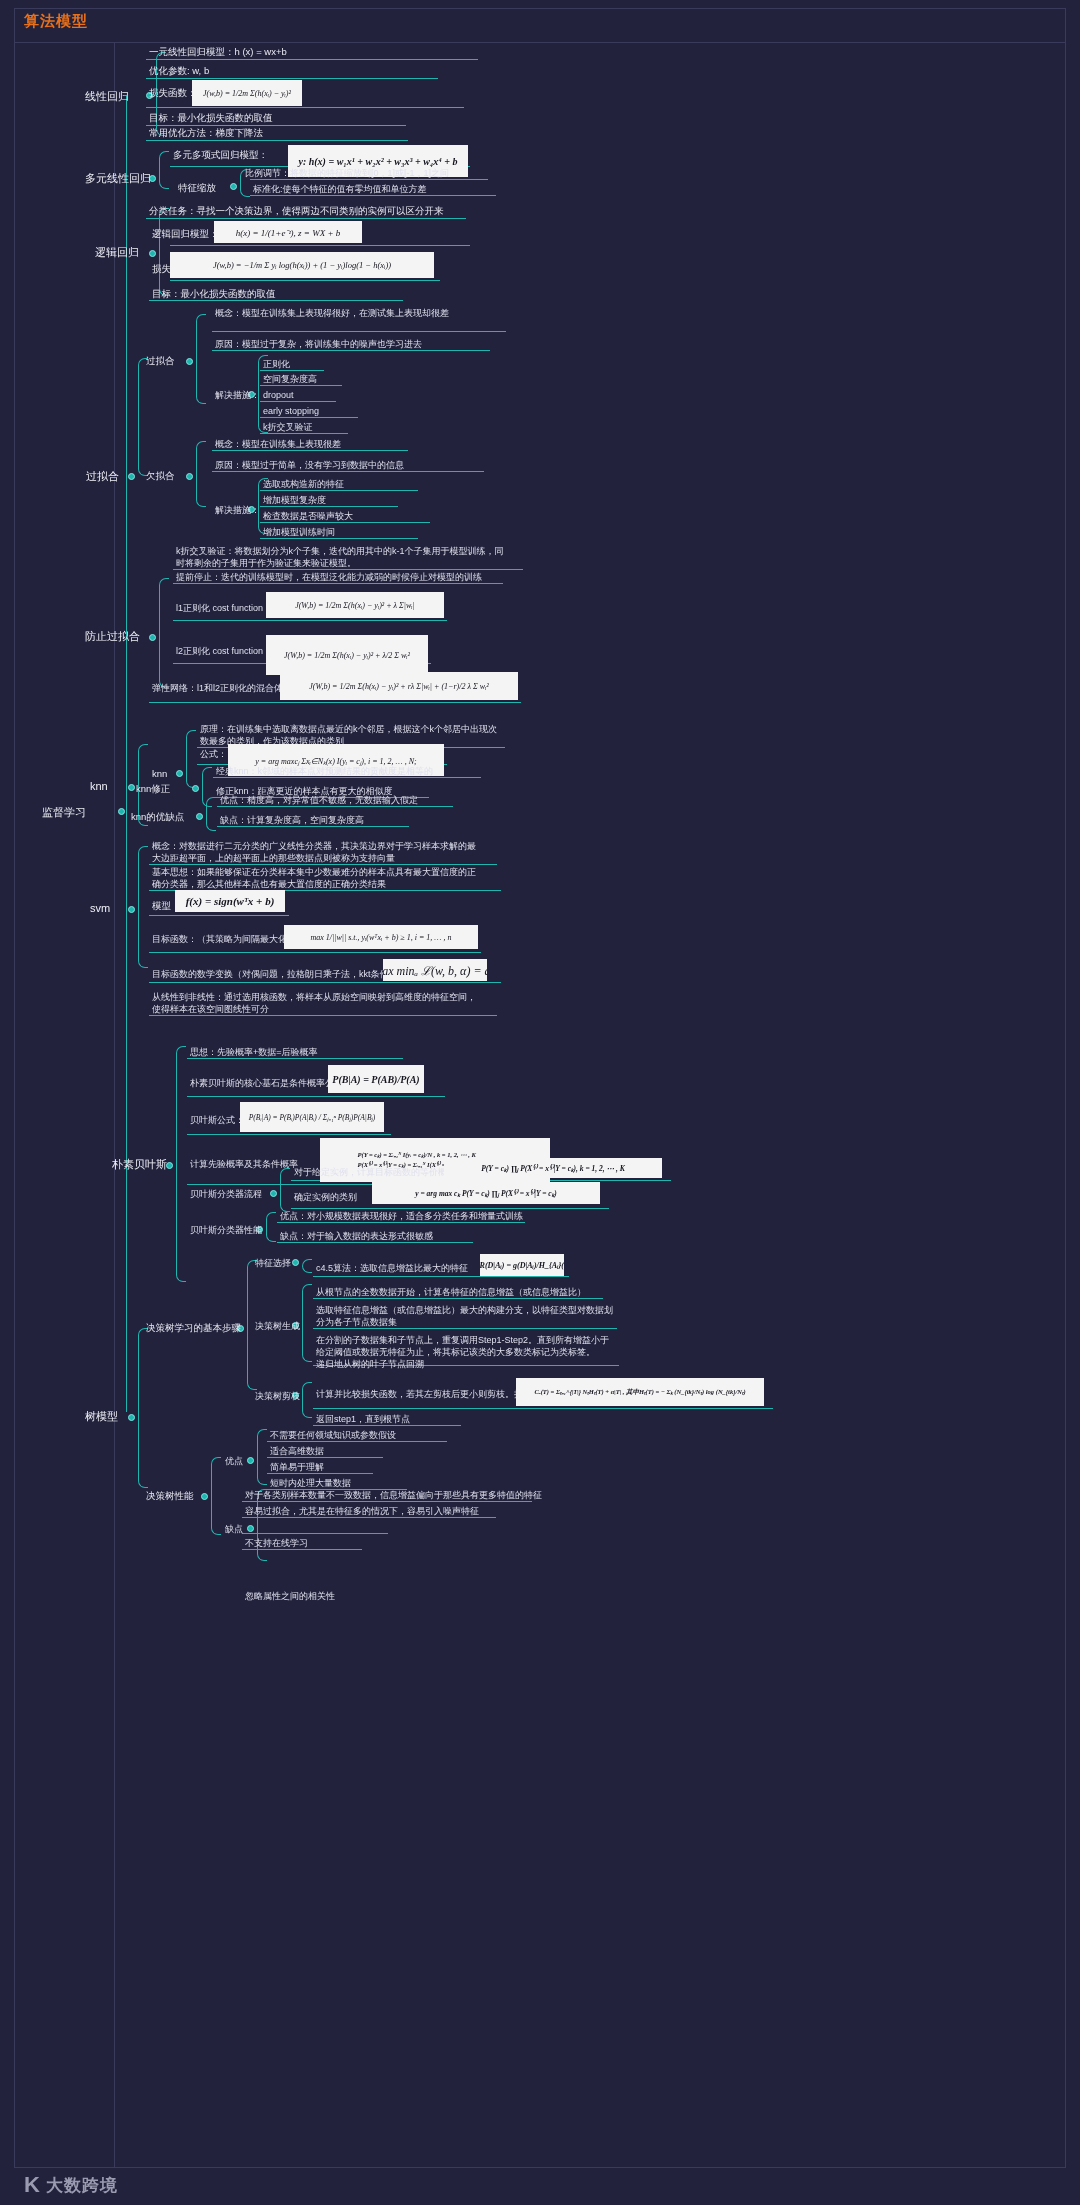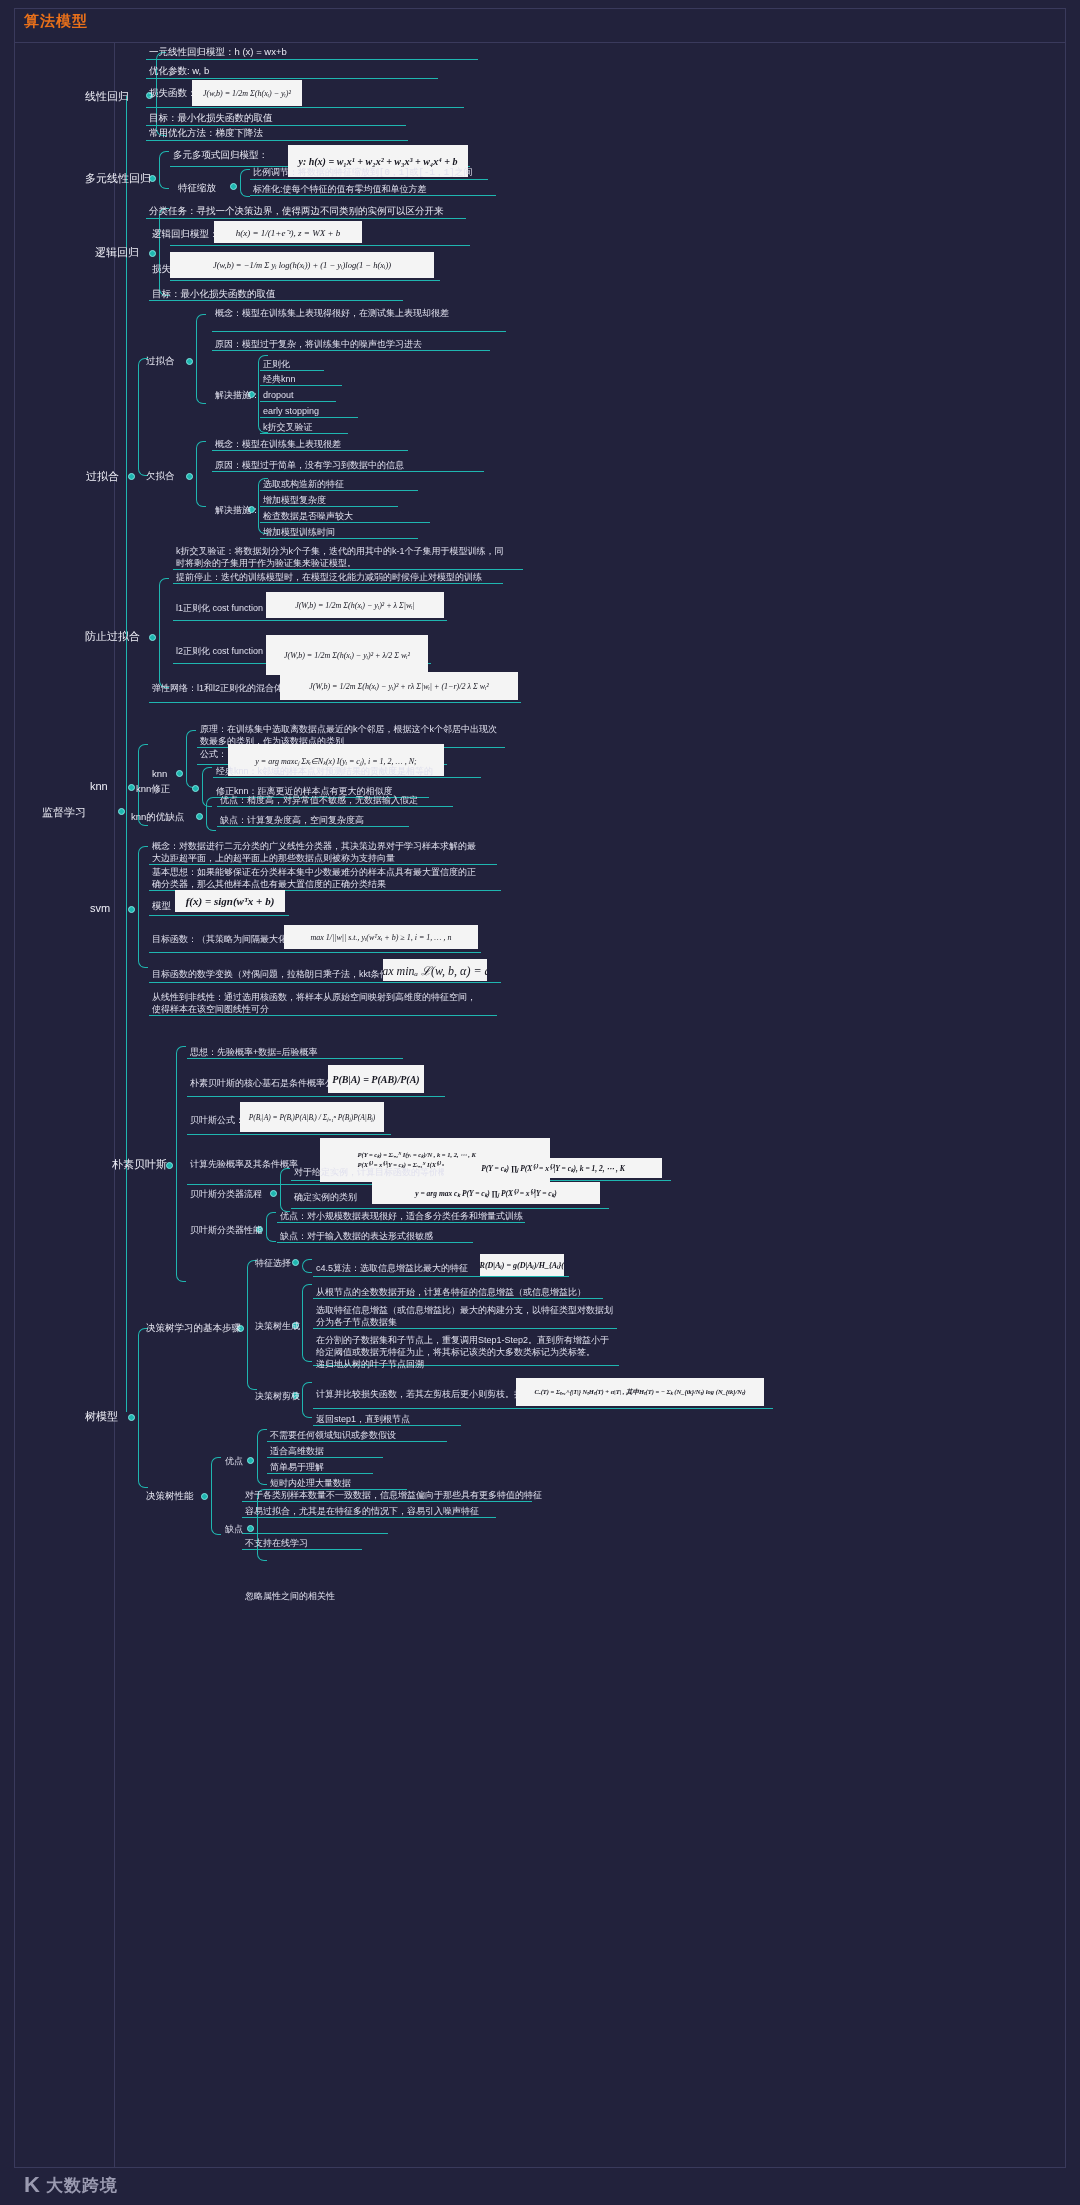--- a/index.html
+++ b/index.html
@@ -230,36 +230,36 @@
       <div class="node lvl2" style="left: 149px; top: 46px;">一元线性回归模型：h (x) = wx+b</div>
       <div class="node lvl2" style="left: 149px; top: 65px;">优化参数: w, b</div>
       <div class="node lvl2" style="left: 149px; top: 87px;">损失函数：</div>
       <div class="fml" style="left: 192px; top: 80px; width: 110px; height: 26px; font-size: 8px;">J(w,b) = 1/2m Σ(h(xᵢ) − yᵢ)²</div>
       <div class="node lvl2" style="left: 149px; top: 112px;">目标：最小化损失函数的取值</div>
       <div class="node lvl2" style="left: 149px; top: 127px;">常用优化方法：梯度下降法</div>
       <div class="node lvl1" style="left: 85px; top: 172px;">多元线性回归</div>
       <div class="node lvl2" style="left: 173px; top: 149px;">多元多项式回归模型：</div>
       <div class="fml bold" style="left: 288px; top: 145px; width: 180px; height: 32px; font-size: 10px;">y: h(x) = w₁x¹ + w₂x² + w₃x³ + w₄x⁴ + b</div>
       <div class="node lvl2" style="left: 178px; top: 182px;">特征缩放</div>
-      <div class="node lvl3" style="left: 253px; top: 167px; font-family: Liberation Mono, monospace;">比例调节：将数据的特征缩放到[0，1]或[-1，1]之间</div>
+      <div class="node lvl3" style="left: 245px; top: 167px;">比例调节：将数据的特征缩放到[0，1]或[-1，1]之间</div>
       <div class="node lvl3" style="left: 253px; top: 183px;">标准化:使每个特征的值有零均值和单位方差</div>
       <div class="node lvl1" style="left: 95px; top: 246px;">逻辑回归</div>
       <div class="node lvl2" style="left: 149px; top: 205px;">分类任务：寻找一个决策边界，使得两边不同类别的实例可以区分开来</div>
       <div class="node lvl2" style="left: 152px; top: 228px;">逻辑回归模型：</div>
       <div class="fml" style="left: 214px; top: 221px; width: 148px; height: 22px; font-size: 9px;">h(x) = 1/(1+e⁻ᶻ), z = WX + b</div>
       <div class="node lvl2" style="left: 152px; top: 263px;">损失函数：</div>
       <div class="fml" style="left: 170px; top: 252px; width: 264px; height: 26px; font-size: 8.5px;">J(w,b) = −1/m Σ yᵢ log(h(xᵢ)) + (1 − yᵢ)log(1 − h(xᵢ))</div>
       <div class="node lvl2" style="left: 152px; top: 288px;">目标：最小化损失函数的取值</div>
       <div class="node lvl1" style="left: 86px; top: 470px;">过拟合</div>
       <div class="node lvl2" style="left: 146px; top: 355px;">过拟合</div>
       <div class="node lvl3 wrap" style="left: 215px; top: 307px; width: 290px; white-space: normal;">概念：模型在训练集上表现得很好，在测试集上表现却很差</div>
       <div class="node lvl3" style="left: 215px; top: 338px;">原因：模型过于复杂，将训练集中的噪声也学习进去</div>
       <div class="node lvl3" style="left: 215px; top: 389px;">解决措施：</div>
       <div class="node lvl3" style="left: 263px; top: 358px;">正则化</div>
-      <div class="node lvl3" style="left: 263px; top: 373px;">经典knn</div>
+      <div class="node lvl3" style="left: 263px; top: 373px;">空间复杂度高</div>
       <div class="node lvl3" style="left: 263px; top: 389px;">dropout</div>
       <div class="node lvl3" style="left: 263px; top: 405px;">early stopping</div>
       <div class="node lvl3" style="left: 263px; top: 421px;">k折交叉验证</div>
       <div class="node lvl2" style="left: 146px; top: 470px;">欠拟合</div>
       <div class="node lvl3" style="left: 215px; top: 438px;">概念：模型在训练集上表现很差</div>
       <div class="node lvl3" style="left: 215px; top: 459px;">原因：模型过于简单，没有学习到数据中的信息</div>
       <div class="node lvl3" style="left: 215px; top: 504px;">解决措施：</div>
       <div class="node lvl3" style="left: 263px; top: 478px;">选取或构造新的特征</div>
       <div class="node lvl3" style="left: 263px; top: 494px;">增加模型复杂度</div>
       <div class="node lvl3" style="left: 263px; top: 510px;">检查数据是否噪声较大</div>

